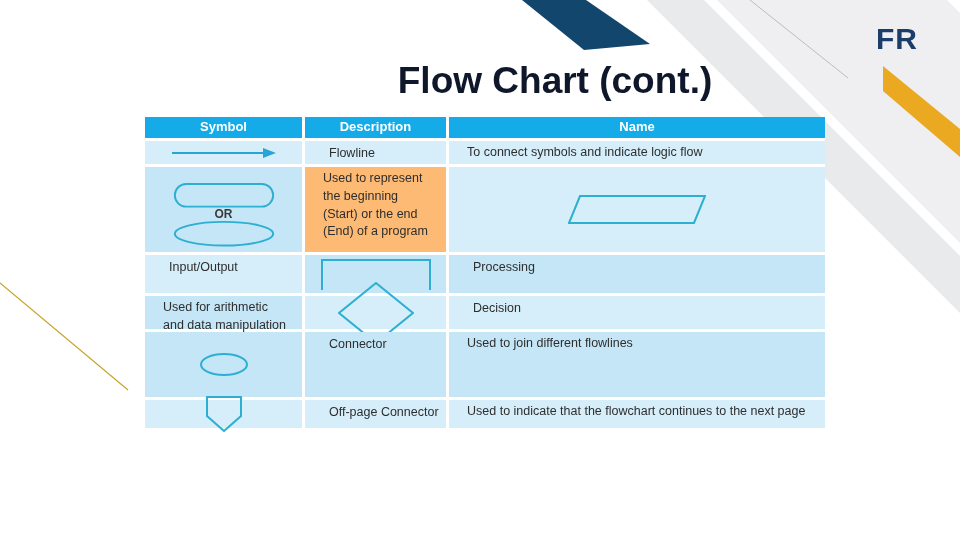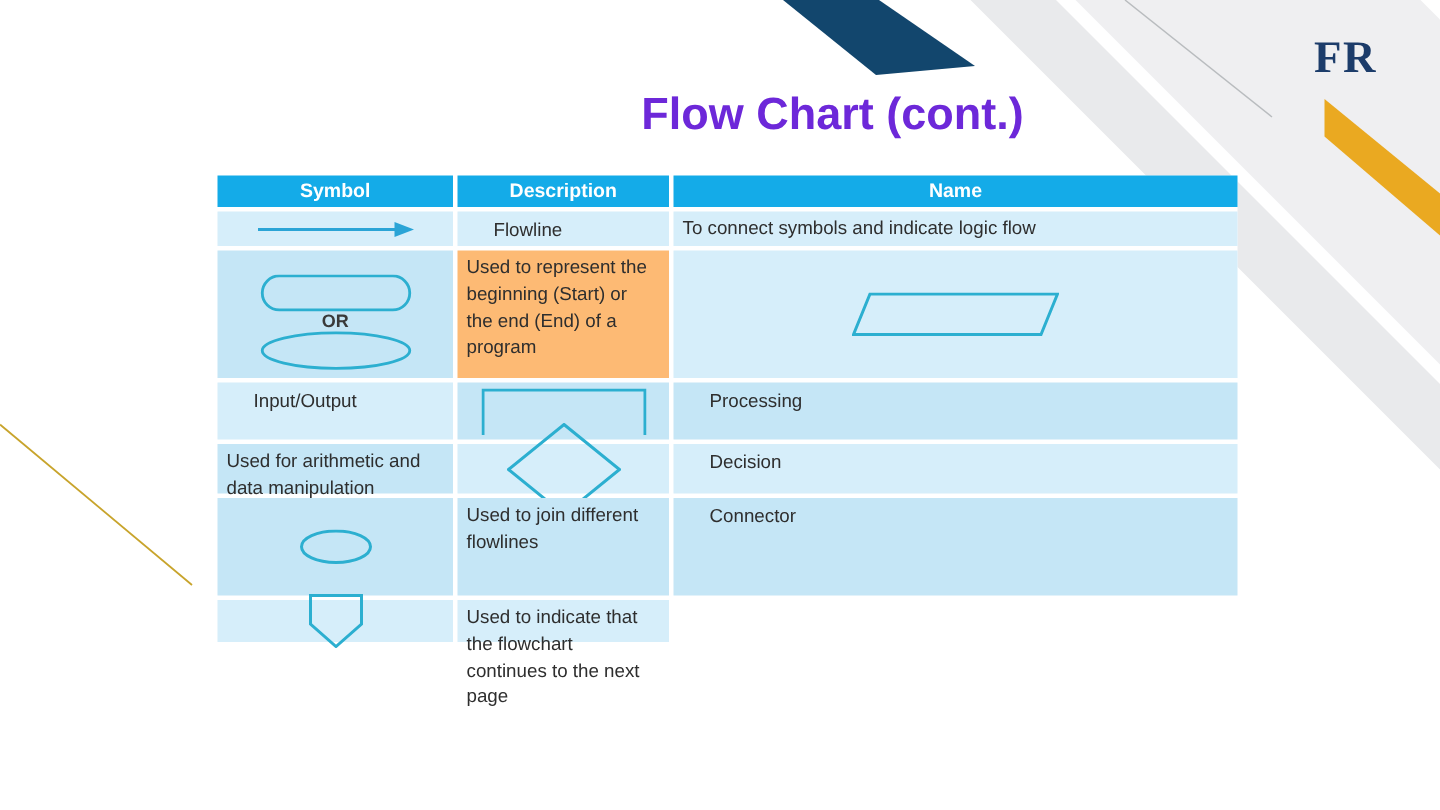--- a/index.html
+++ b/index.html
@@ -3,42 +3,42 @@
 <meta charset="utf-8">
 <style>
   html,body{margin:0;padding:0;background:#ffffff;}
   .slide{
     position:relative;width:960px;height:540px;overflow:hidden;background:#ffffff;
     font-family:"Liberation Sans",sans-serif;
   }
   .deco{position:absolute;left:0;top:0;width:960px;height:540px;z-index:0;}
   .fr-logo{
     position:absolute;left:876px;top:22px;z-index:2;
-    font-size:30px;font-weight:800;color:#1c3c6a;letter-spacing:1px;font-family:Liberation Serif, serif;
+    font-size:30px;font-weight:800;color:#1c3c6a;letter-spacing:1px;
   }
   .title{
     position:absolute;left:330px;top:60px;width:450px;z-index:2;margin:0;
-    text-align:center;font-size:30px;font-weight:bold;color:#6d28d9;
+    text-align:center;font-size:37px;font-weight:bold;color:#0f172a;
   }
   .symtable{
     position:absolute;left:145px;top:117px;z-index:2;
     display:grid;
     grid-template-columns:157px 141px 376px;
     grid-template-rows:21px 23px 85px 38px 33px 65px 28px 48px;
     gap:3px;background:#ffffff;
   }
   .cell{font-size:12.5px;color:#2e2e2e;line-height:1.42;}
   .th{
     background:#14abe8;color:#ffffff;font-weight:bold;font-size:13px;
     display:flex;align-items:center;justify-content:center;
   }
   .symcell{display:flex;align-items:center;justify-content:center;}
   .symcell.stack{flex-direction:column;justify-content:space-between;padding:16px 0 5px 0;box-sizing:border-box;}
   .namecell{padding:4px 4px 0 24px;box-sizing:border-box;}
-  .desccell{padding:3px 10px 0 6px;box-sizing:border-box;}
+  .desccell{padding:3px 10px 0 18px;box-sizing:border-box;}
   .or-label{font-size:12px;font-weight:600;color:#3a3a3a;line-height:1;}
   .shape{display:block;}
 </style>
 </head>
 <body>
 
 <div class="slide">
 
   <svg class="deco" viewBox="0 0 960 540">
     <polygon points="647,0 704,0 960,256 960,313" fill="#e9eaec"></polygon>
@@ -99,24 +99,25 @@
         <polygon points="38,1 75,31 38,61 1,31" fill="none" stroke="#2cafd0" stroke-width="2"></polygon>
       </svg>
     </div>
     <div class="cell namecell" style="background:#d6eefa">Decision</div>
 
     <div class="cell symcell" style="background:#c5e6f6">
       <svg class="shape" width="50" height="23" viewBox="0 0 50 23">
         <ellipse cx="25" cy="11.5" rx="23" ry="10.5" fill="none" stroke="#2cafd0" stroke-width="2"></ellipse>
       </svg>
     </div>
+    <div class="cell namecell" style="background:#c5e6f6">Connector</div>
     <div class="cell desccell" style="background:#c5e6f6">Used to join different flowlines</div>
-    <div class="cell namecell" style="background:#c5e6f6">Connector</div>
 
     <div class="cell symcell" style="background:#d6eefa">
       <svg class="shape" width="36" height="36" viewBox="0 0 36 36">
         <polygon points="1,1 35,1 35,20 18,35 1,20" fill="none" stroke="#2cafd0" stroke-width="2"></polygon>
       </svg>
     </div>
+    <div class="cell namecell" style="background:#d6eefa">Off-page Connector</div>
     <div class="cell desccell" style="background:#d6eefa">Used to indicate that the flowchart continues to the next page</div>
 
   </div>
 </div>
 
 </body></html>

